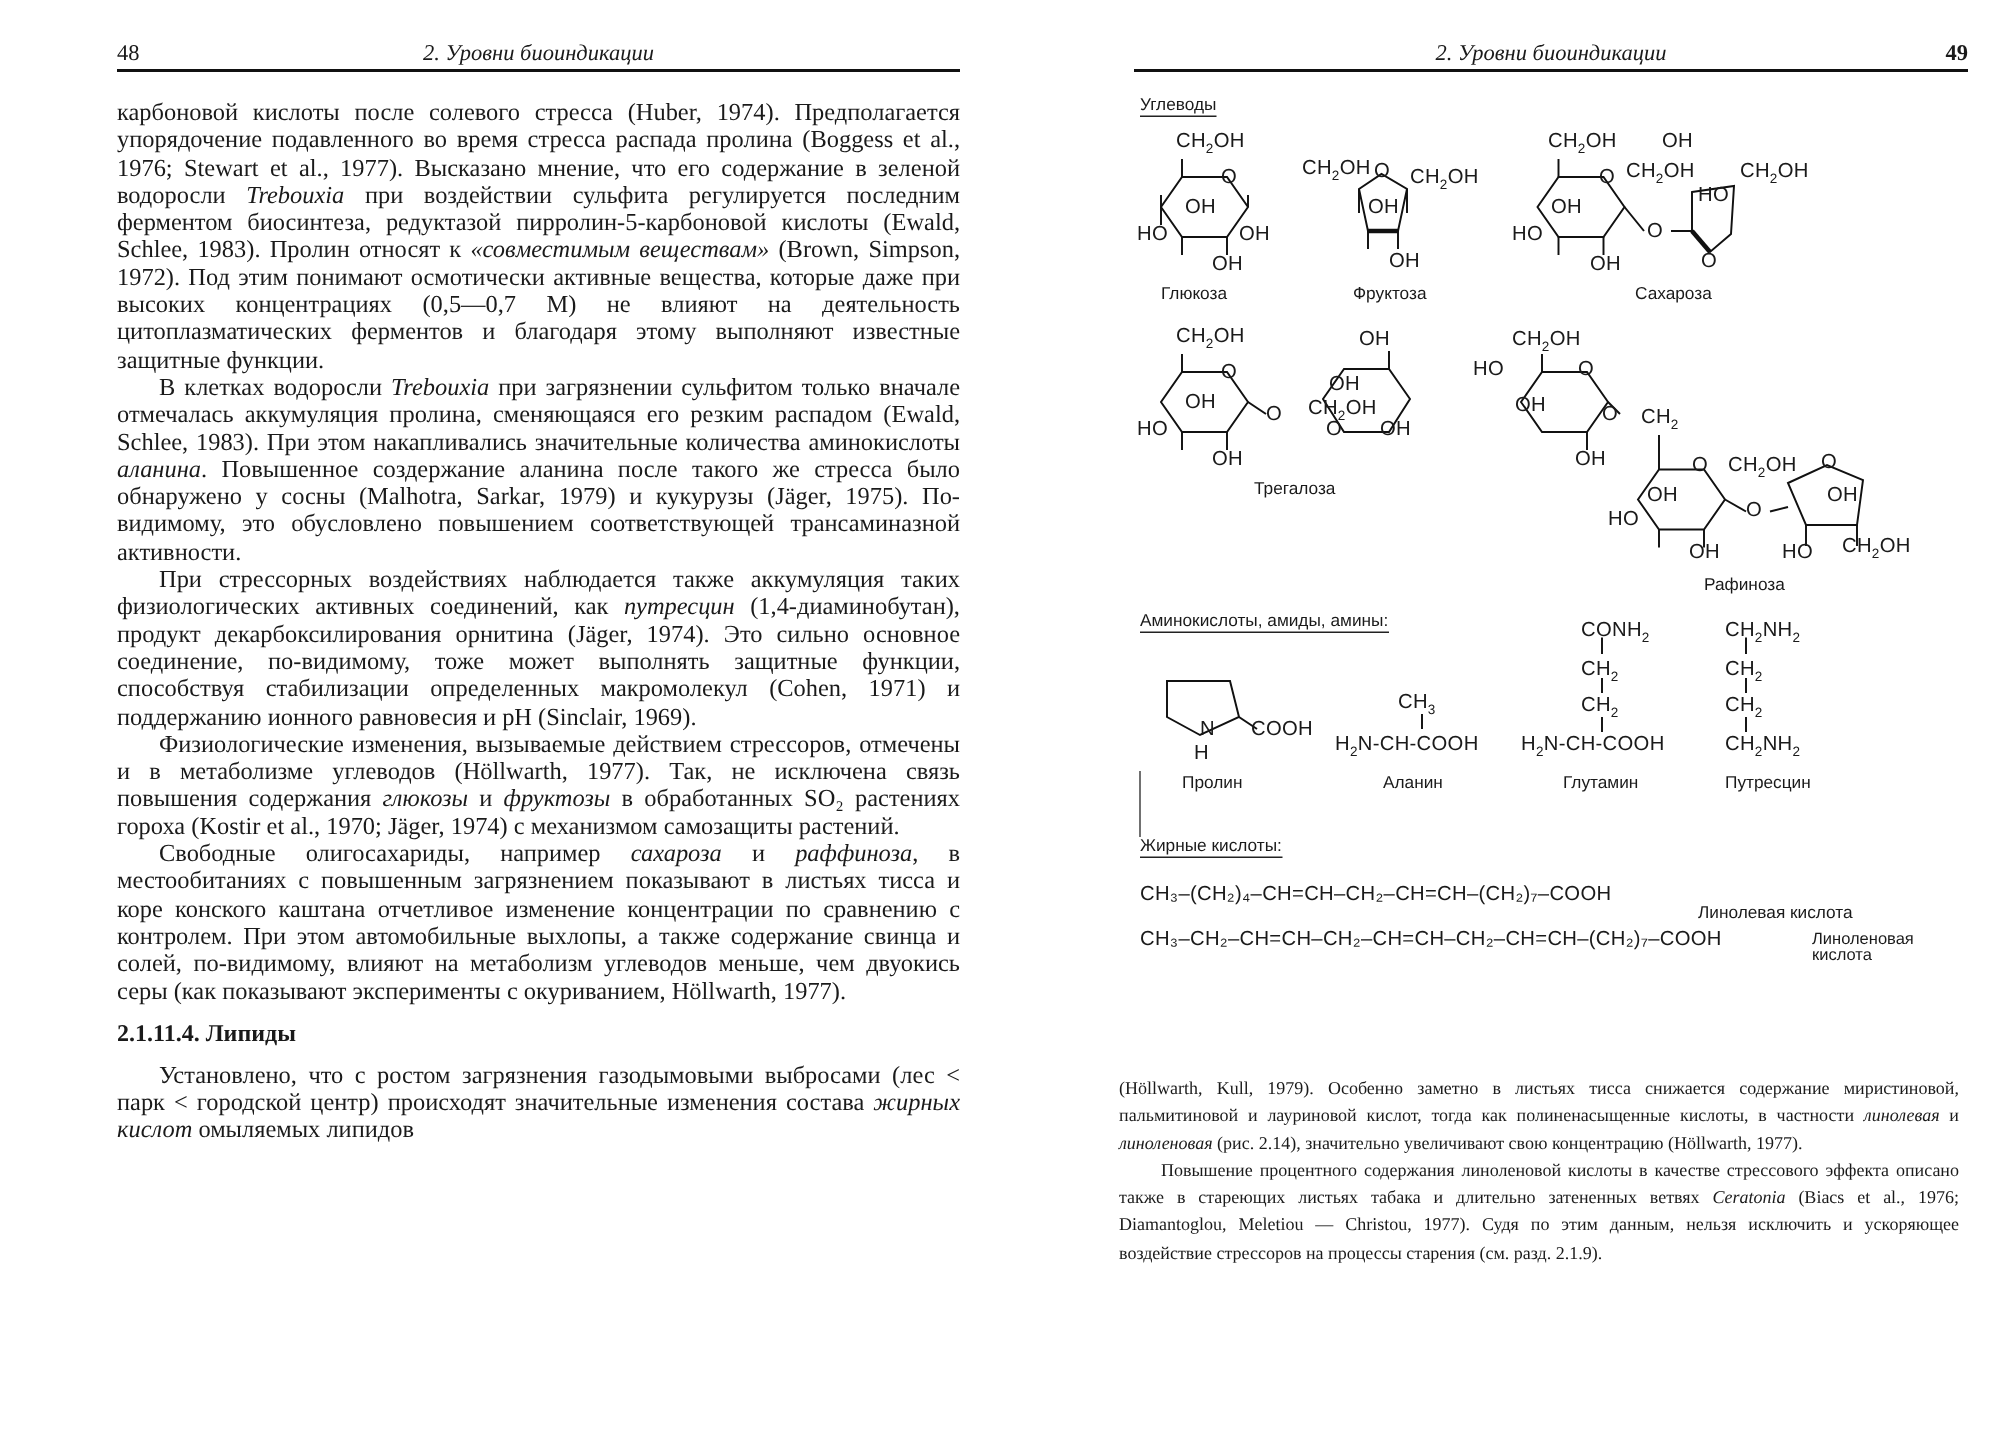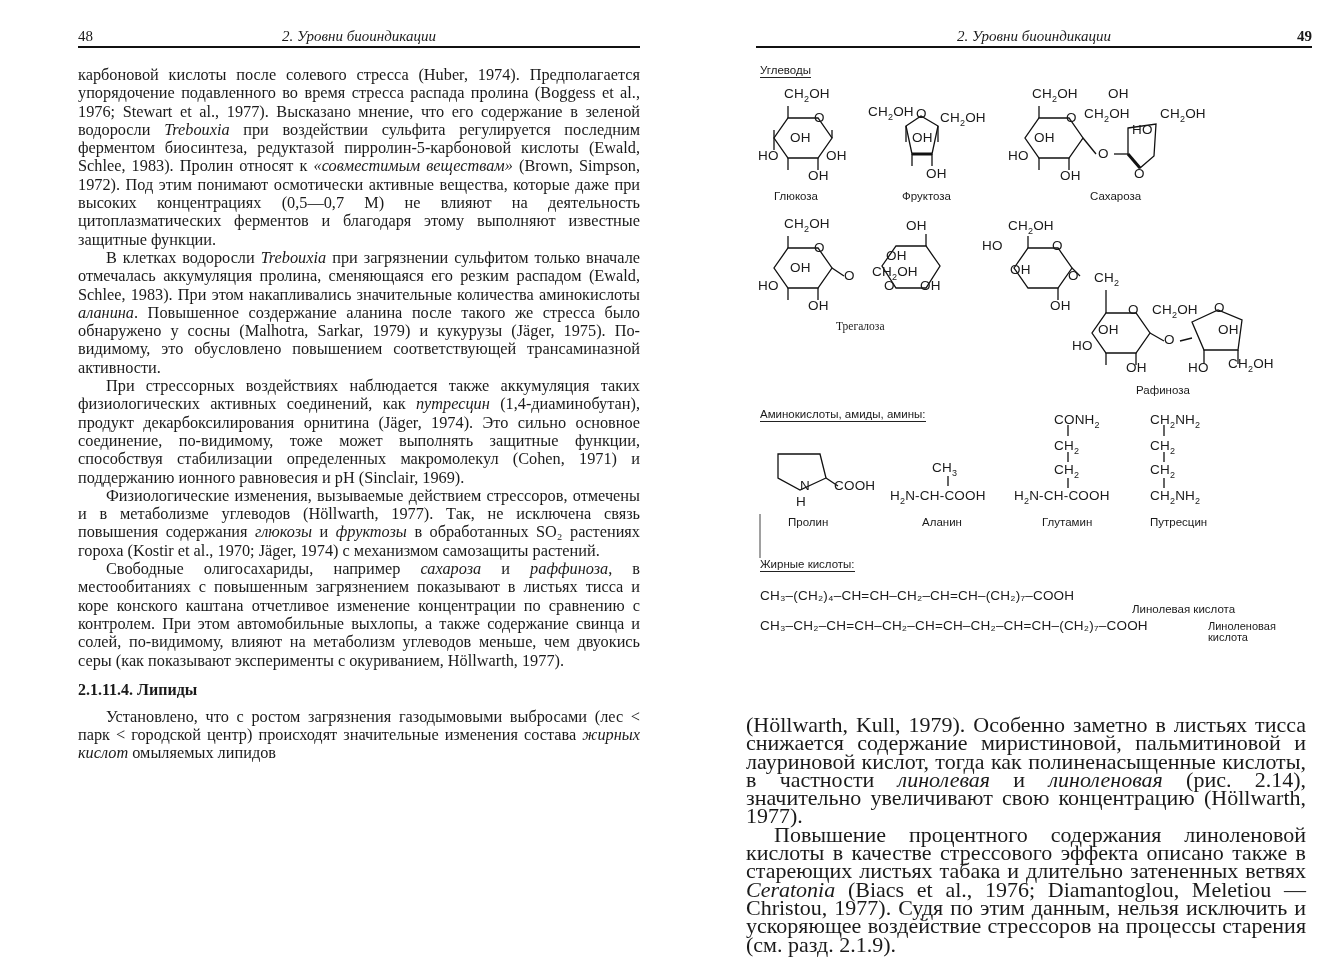--- a/index.html
+++ b/index.html
@@ -20,21 +20,21 @@
   .body-text i { font-style:italic; }
   .body-text h3 { font-family:"Liberation Serif",serif; font-weight:bold; font-size:16px; margin:10px 0 8px 0; line-height:20px; }
   .fig { position:absolute; top:58px; left:0; right:0; height:630px; font-family:"Liberation Sans","DejaVu Sans",sans-serif; }
   .fig .sec { position:absolute; font-size:11.5px; border-bottom:1px solid #222; padding-bottom:1px; }
   .fig svg { position:absolute; left:0; top:0; }
   .fig .fa { position:absolute; font-size:13.5px; white-space:nowrap; letter-spacing:0.2px; }
   .fig .fa sub { font-size:9px; }
   .fig .fname { position:absolute; font-size:11.5px; }
   .caption { position:absolute; top:658px; left:-12px; width:568px; font-size:13.2px; line-height:17px; text-align:justify; }
   .caption .strong { font-weight:bold; }
-  .right-text { position:absolute; top:716px; left:-10px; width:560px; font-size:22px; line-height:18.3px; text-align:justify; }
+  .right-text { position:absolute; top:716px; left:-10px; width:560px; font-size:12px; line-height:18.3px; text-align:justify; }
   .right-text p { margin:0; }
   .right-text p.ind { text-indent:28px; }
 </style>
 </head>
 <body>
 
 <div class="page left">
   <div class="running-head">
     <span class="pno">48</span>
     <span class="title">2. Уровни биоиндикации</span>
@@ -161,21 +161,21 @@
     <div class="fa" style="left:58px;top:182px;">O</div>
     <div class="fa" style="left:34px;top:202px;">OH</div>
     <div class="fa" style="left:2px;top:220px;">HO</div>
     <div class="fa" style="left:52px;top:240px;">OH</div>
     <div class="fa" style="left:88px;top:210px;">O</div>
     <div class="fa" style="left:150px;top:160px;">OH</div>
     <div class="fa" style="left:130px;top:190px;">OH</div>
     <div class="fa" style="left:116px;top:206px;">CH<sub>2</sub>OH</div>
     <div class="fa" style="left:128px;top:220px;">O</div>
     <div class="fa" style="left:164px;top:220px;">OH</div>
-    <div class="fname" style="left:80px;top:262px;font-family:Liberation Serif, serif;">Трегалоза</div>
+    <div class="fname" style="left:80px;top:262px;">Трегалоза</div>
 
     <div class="fa" style="left:252px;top:160px;">CH<sub>2</sub>OH</div>
     <div class="fa" style="left:226px;top:180px;">HO</div>
     <div class="fa" style="left:296px;top:180px;">O</div>
     <div class="fa" style="left:254px;top:204px;">OH</div>
     <div class="fa" style="left:294px;top:240px;">OH</div>
     <div class="fa" style="left:312px;top:210px;">O</div>
     <div class="fa" style="left:338px;top:212px;">CH<sub>2</sub></div>
     <div class="fa" style="left:372px;top:244px;">O</div>
     <div class="fa" style="left:342px;top:264px;">OH</div>

